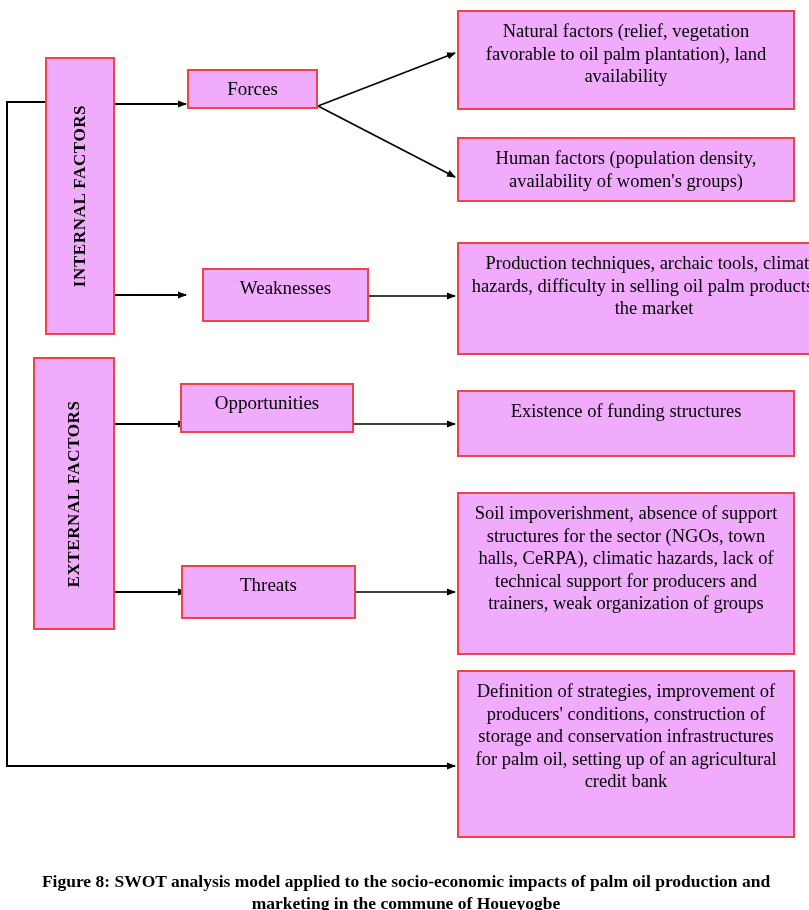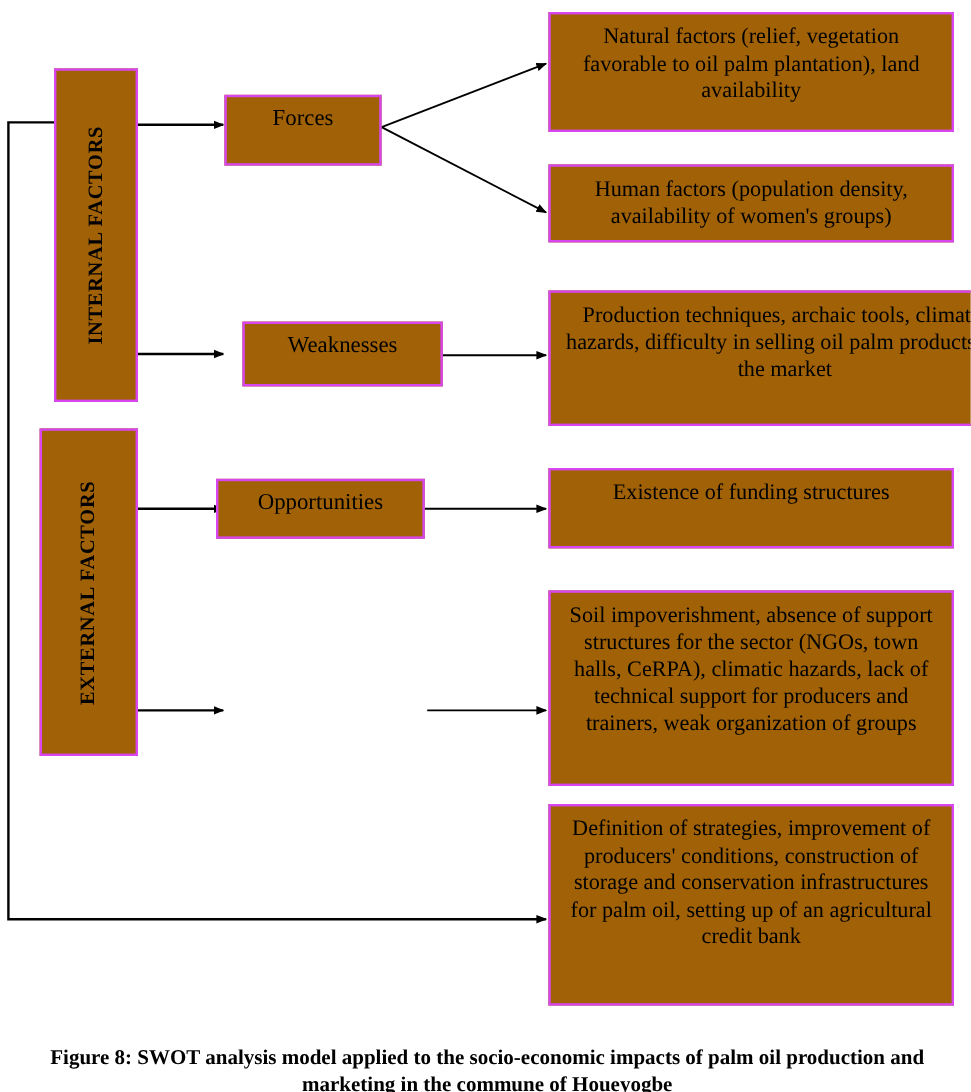--- a/index.html
+++ b/index.html
@@ -21,22 +21,22 @@
   #wires {
     position: absolute;
     left: 0;
     top: 0;
     width: 809px;
     height: 910px;
     pointer-events: none;
   }
   .box {
     position: absolute;
-    border: 2px solid #d946ef;
-    background: #a16207;
+    border: 2px solid #ef4444;
+    background: #f0abfc;
     box-sizing: border-box;
   }
   
   .vbox {
     display: flex;
     align-items: center;
     justify-content: center;
   }
   .vbox .vlabel {
     transform: rotate(-90deg);
@@ -109,32 +109,35 @@
   </svg>
 
   <div class="box vbox" style="left:45px; top:57px; width:70px; height:278px;">
     <span class="vlabel">INTERNAL FACTORS</span>
   </div>
 
   <div class="box vbox" style="left:33px; top:357px; width:82px; height:273px;">
     <span class="vlabel">EXTERNAL FACTORS</span>
   </div>
 
-  <div class="box midbox" style="left:187px; top:79px; width:131px; height:59px;text-align:center;">
+  <div class="box midbox" style="left:187px; top:69px; width:131px; height:40px;text-align:center;">
     <span>Forces</span>
   </div>
 
   <div class="box midbox" style="left:181px; top:268px; width:167px; height:54px;margin-left:21px;">
     <span>Weaknesses</span>
   </div>
 
-  <div class="box midbox" style="left:180px; top:399px; width:174px; height:50px;">
+  <div class="box midbox" style="left:180px; top:383px; width:174px; height:50px;">
     <span>Opportunities</span>
   </div>
 
+  <div class="box midbox" style="left:181px; top:565px; width:175px; height:54px;">
+    <span>Threats</span>
+  </div>
 
   <div class="box detailbox" style="left:457px; top:10px; width:338px; height:100px;">
     <span>Natural factors (relief, vegetation favorable to oil palm plantation), land availability</span>
   </div>
 
   <div class="box detailbox" style="left:457px; top:137px; width:338px; height:65px;">
     <span>Human factors (population density, availability of women's groups)</span>
   </div>
 
   <div class="box detailbox" style="left:457px; top:242px; width:394px; height:113px;">

